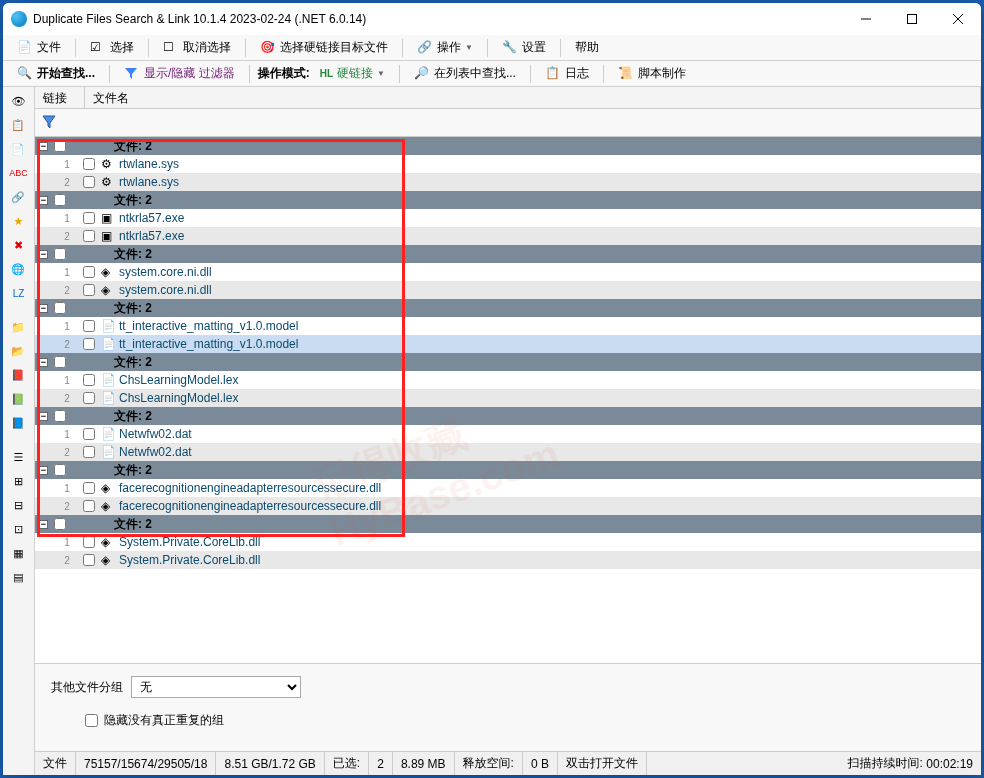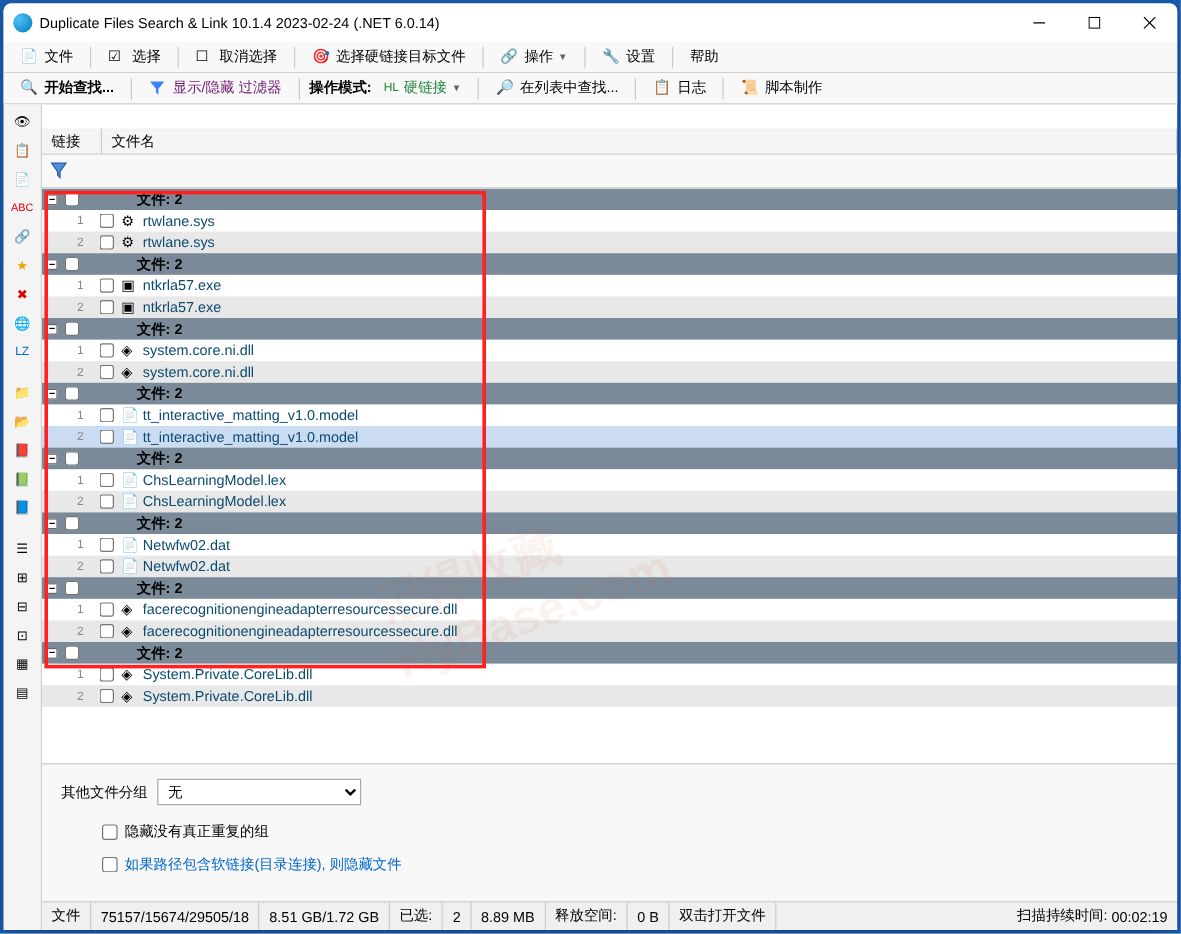--- a/index.html
+++ b/index.html
@@ -14,21 +14,21 @@
 .tb-item { display: flex; align-items: center; gap: 4px; padding: 2px 6px; cursor: pointer; border-radius: 2px; }
 .tb-sep { width: 1px; height: 18px; background: #ccc; margin: 0 4px; }
 .tb-icon { width: 16px; height: 16px; display: inline-block; }
 .dd-arrow { font-size: 8px; color: #666; }
 .toolbar2 .tb-item.highlight { color: #701a75; }
 .green-text { color: #22863a; }
 .main-area { flex: 1; display: flex; overflow: hidden; }
 .left-tools { width: 32px; background: #f4f4f4; border-right: 1px solid #d0d0d0; display: flex; flex-direction: column; align-items: center; padding-top: 4px; gap: 4px; }
 .lt-btn { width: 24px; height: 20px; display: flex; align-items: center; justify-content: center; cursor: pointer; border-radius: 2px; font-size: 11px; }
 .content { flex: 1; display: flex; flex-direction: column; overflow: hidden; }
-.col-headers { height: 22px; display: flex; border-bottom: 1px solid #ccc; background: #f4f4f4; margin-top: 20px; }
+.col-headers { height: 22px; display: flex; border-bottom: 1px solid #ccc; background: #f4f4f4; }
 .col-h { padding: 3px 8px; border-right: 1px solid #ccc; font-size: 12px; }
 .col-h.link { width: 50px; }
 .col-h.name { flex: 1; }
 .filter-row { height: 28px; display: flex; align-items: center; background: #f8f8f8; border-bottom: 1px solid #ccc; padding-left: 6px; }
 .funnel-icon { width: 18px; height: 18px; }
 .file-list { flex: 1; overflow-y: auto; position: relative; background: #fff; }
 .red-box { position: absolute; left: 2px; top: 2px; width: 368px; height: 398px; border: 3px solid #ff2020; z-index: 5; pointer-events: none; }
 .group-header { height: 18px; background: #7a8a99; color: #000; font-weight: bold; display: flex; align-items: center; position: relative; padding-left: 4px; }
 .group-header .minus { width: 9px; height: 9px; background: #fff; border: 1px solid #666; display: flex; align-items: center; justify-content: center; font-size: 9px; line-height: 1; margin-right: 6px; }
 .group-header .gcb { width: 12px; height: 12px; margin-right: 48px; }
@@ -124,21 +124,21 @@
     <div class="tb-sep"></div>
     <div class="tb-item highlight">
         <span class="tb-icon"><svg width="14" height="14">
             <path d="M1 2 L13 2 L8 8 L8 13 L6 11 L6 8 Z" fill="#3b82f6"></path>
           </svg></span>
         <span>显示/隐藏 过滤器</span>
       </div>
     <div class="tb-sep"></div>
     <span style="font-weight:bold">操作模式:</span>
     <div class="tb-item">
-        <span class="green-text" style="font-weight:normal;font-size:10px">HL</span>
+        <span class="green-text" style="font-weight:bold;font-size:10px">HL</span>
         <span class="green-text">硬链接</span>
         <span class="dd-arrow">▼</span>
       </div>
     <div class="tb-sep"></div>
     <div class="tb-item">
         <span class="tb-icon">🔎</span>
         <span>在列表中查找...</span>
       </div>
     <div class="tb-sep"></div>
     <div class="tb-item">
@@ -331,24 +331,20 @@
 
       <div class="bottom-panel">
         <div class="bp-row">
           <span>其他文件分组</span>
           <select><option>无</option></select>
         </div>
         <label class="bp-chk">
           <input type="checkbox" style="">
           <span>隐藏没有真正重复的组</span>
         </label>
-        <label class="bp-chk blue">
-          <input type="checkbox" style="">
-          <span>如果路径包含软链接(目录连接), 则隐藏文件</span>
-        </label>
       </div>
 
       <div class="statusbar">
         <div class="sb-cell">文件</div>
         <div class="sb-cell">75157/15674/29505/18</div>
         <div class="sb-cell">8.51 GB/1.72 GB</div>
         <div class="sb-cell">已选:</div>
         <div class="sb-cell">2</div>
         <div class="sb-cell">8.89 MB</div>
         <div class="sb-cell">释放空间:</div>

